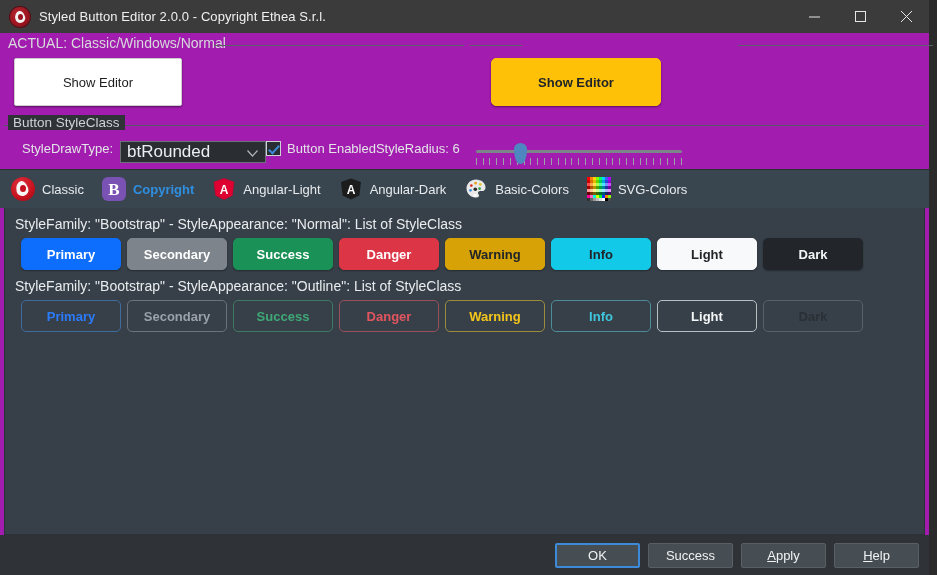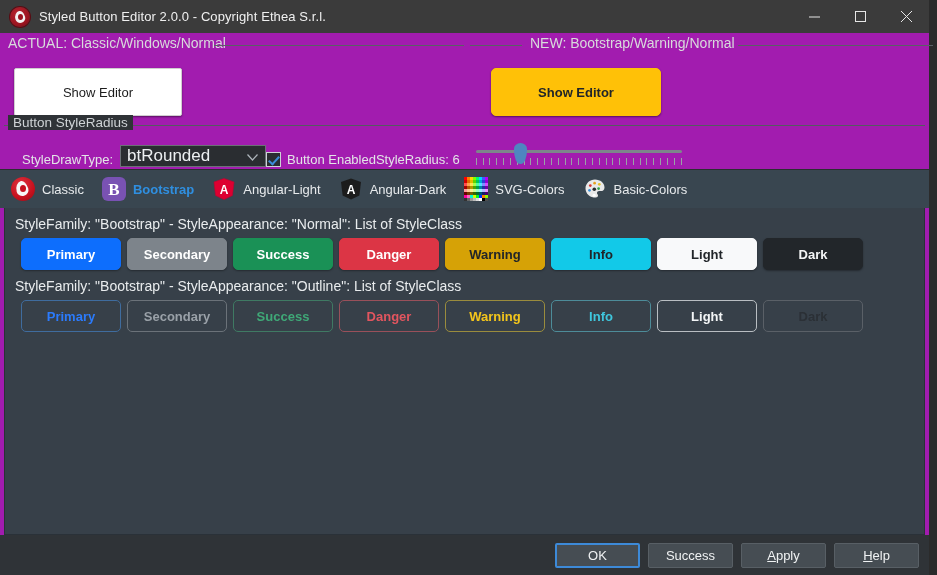--- a/index.html
+++ b/index.html
@@ -34,32 +34,32 @@
 
   
   .preview{position:relative;flex:0 0 84px;}
   .pv-half{position:absolute;top:0;height:84px;}
   .pv-left{left:0;width:468px;}
   .pv-right{left:468px;width:469px;}
   .pv-label{position:absolute;top:2px;font-size:14px;color:#d8dadc;white-space:nowrap;}
   .pv-left .pv-label{left:8px;}
   .pv-right .pv-label{left:62px;}
   .pv-rule{position:absolute;top:12px;height:1px;background:#5a6065;}
-  .btn-show{position:absolute;top:35px;height:48px;display:flex;align-items:center;justify-content:center;
+  .btn-show{position:absolute;top:25px;height:48px;display:flex;align-items:center;justify-content:center;
     font-size:13px;font-weight:bold;box-sizing:border-box;}
   .btn-classic{left:14px;width:168px;background:#ffffff;color:#1c1c1c;border:1px solid #cfcfcf;border-radius:2px;
     box-shadow:0 1px 2px rgba(0,0,0,.45);font-weight:normal;}
   .btn-bootstrap{left:23px;width:170px;background:#ffc107;color:#212529;border:1px solid #ffc107;border-radius:5px;
     box-shadow:0 1px 2px rgba(0,0,0,.45);}
 
   
   .attrs{position:relative;flex:0 0 52px;}
   .attrs .gb-title{left:8px;top:-2px;}
   .attrs .gb-line{left:0;right:0;}
-  .attr-row{position:absolute;top:24px;left:0;right:0;height:26px;display:flex;align-items:flex-end;}
+  .attr-row{position:absolute;top:24px;left:0;right:0;height:26px;display:flex;align-items:flex-start;}
   .lbl{font-size:13px;color:#e3e5e7;white-space:nowrap;}
   .combo{position:relative;width:146px;height:22px;background:#2a2d31;border:1px solid #6b7176;
     display:flex;align-items:center;box-sizing:border-box;}
   .combo-val{font-size:17px;color:#eceff1;padding-left:6px;}
   .combo-arrow{margin-left:auto;margin-right:7px;}
   .chk-box{width:15px;height:15px;border:1px solid #cdd2d6;background:#2a2d31;position:relative;box-sizing:border-box;}
   .chk-box:after{content:"";position:absolute;left:4px;top:1px;width:4px;height:9px;border:solid #3d8ad8;
     border-width:0 2px 2px 0;transform:rotate(42deg);}
   
   .slider{position:relative;width:206px;height:26px;}
@@ -140,30 +140,29 @@
 
     <div class="pv-half pv-left">
       <div class="pv-rule" style="left:6px;width:0px;"></div>
       <div class="pv-label">ACTUAL: Classic/Windows/Normal</div>
       <div class="pv-rule" style="left:214px;width:250px;"></div>
       <div class="btn-show btn-classic">Show Editor</div>
     </div>
 
     <div class="pv-half pv-right">
       <div class="pv-rule" style="left:2px;width:52px;"></div>
-      <div class="pv-label">NEW: Bootstrap/Warning/Normal</div>
       <div class="pv-rule" style="left:270px;width:195px;"></div>
       <div class="btn-show btn-bootstrap">Show Editor</div>
     </div>
 
   </div>
 
   <div class="attrs groupbox">
     <div class="gb-line" style="left:4px;right:4px;top:8px;"></div>
-    <div class="gb-title">Button StyleRadius</div>
+    <div class="gb-title">Button StyleClass</div>
 
     <div class="attr-row">
       <div class="lbl" style="margin-left:22px;">StyleDrawType:</div>
       <div class="combo" style="margin-left:7px;">
         <span class="combo-val">btRounded</span>
         <span class="combo-arrow">
           <svg width="11" height="7" viewBox="0 0 11 7">
               <polyline points="0.5,0.5 5.5,6 10.5,0.5" fill="none" stroke="#aeb5bb" stroke-width="1.2"></polyline>
             </svg>
         </span>
@@ -216,39 +215,54 @@
     </div>
   </div>
 
   <div class="tabbar">
       <div class="tab">
         <span class="ticon ic-classic"></span>
         <span class="tab-label">Classic</span>
       </div>
       <div class="tab">
         <span class="ticon ic-bs">B</span>
-        <span class="tab-label active">Bootstrap</span>
+        <span class="tab-label active">Copyright</span>
       </div>
       <div class="tab">
         <span class="ticon ic-ang">
           <svg width="24" height="24" viewBox="0 0 24 24">
             <polygon points="12,1.5 22,5 20.4,18.5 12,22.5 3.6,18.5 2,5" fill="#dd0031" stroke="#c3002f" stroke-width="0.6"></polygon>
             <text x="12" y="16.5" font-size="12" font-weight="bold" text-anchor="middle" fill="#ffffff" font-family="Liberation Sans, sans-serif">A</text>
           </svg>
         </span>
         <span class="tab-label">Angular-Light</span>
       </div>
       <div class="tab">
         <span class="ticon ic-ang">
           <svg width="24" height="24" viewBox="0 0 24 24">
             <polygon points="12,1.5 22,5 20.4,18.5 12,22.5 3.6,18.5 2,5" fill="#1c1c1c"></polygon>
             <text x="12" y="16.5" font-size="12" font-weight="bold" text-anchor="middle" fill="#ffffff" font-family="Liberation Sans, sans-serif">A</text>
           </svg>
         </span>
         <span class="tab-label">Angular-Dark</span>
+      </div>
+      <div class="tab">
+        <span class="ticon ic-pal">
+          <svg width="24" height="24" viewBox="0 0 24 24">
+            <path d="M12 2.5c5.3 0 9.5 3.6 9.5 7.9 0 2.6-1.9 3.6-3.3 3.6h-2.1c-1.2 0-2.1.9-2.1 2 0 .5.2.9.5 1.3.3.4.5.8.5 1.3 0 1.1-.9 2-2.2 2C6.9 20.6 2.5 16.5 2.5 11.4 2.5 6.4 6.7 2.5 12 2.5z" fill="#e9e9e9"></path>
+            <circle cx="7.3" cy="8.6" r="1.35" fill="#d8342f"></circle>
+            <circle cx="11.6" cy="6.2" r="1.35" fill="#e8a020"></circle>
+            <circle cx="16.3" cy="7.3" r="1.35" fill="#e6c328"></circle>
+            <circle cx="6.5" cy="13.3" r="1.35" fill="#3a8fd6"></circle>
+            <circle cx="15.6" cy="11.6" r="1.35" fill="#2e9e4a"></circle>
+            <circle cx="11.1" cy="18.3" r="1.55" fill="#ffffff"></circle>
+            <circle cx="11.3" cy="12.3" r="1.8" fill="#2b2b2b"></circle>
+          </svg>
+        </span>
+        <span class="tab-label">Basic-Colors</span>
       </div>
       <div class="tab">
         <span class="ticon ic-grid">
           <i style="background: rgb(255, 0, 0);"></i>
           <i style="background: rgb(255, 127, 0);"></i>
           <i style="background: rgb(255, 212, 0);"></i>
           <i style="background: rgb(124, 255, 0);"></i>
           <i style="background: rgb(0, 255, 106);"></i>
           <i style="background: rgb(0, 212, 255);"></i>
           <i style="background: rgb(60, 92, 255);"></i>
@@ -305,35 +319,20 @@
           <i style="background: rgb(102, 102, 102);"></i>
           <i style="background: rgb(153, 153, 153);"></i>
           <i style="background: rgb(187, 187, 187);"></i>
           <i style="background: rgb(221, 221, 221);"></i>
           <i style="background: rgb(255, 255, 255);"></i>
           <i style="background: rgb(0, 0, 0);"></i>
           <i style="background: rgb(77, 77, 77);"></i>
         </span>
         <span class="tab-label">SVG-Colors</span>
       </div>
-      <div class="tab">
-        <span class="ticon ic-pal">
-          <svg width="24" height="24" viewBox="0 0 24 24">
-            <path d="M12 2.5c5.3 0 9.5 3.6 9.5 7.9 0 2.6-1.9 3.6-3.3 3.6h-2.1c-1.2 0-2.1.9-2.1 2 0 .5.2.9.5 1.3.3.4.5.8.5 1.3 0 1.1-.9 2-2.2 2C6.9 20.6 2.5 16.5 2.5 11.4 2.5 6.4 6.7 2.5 12 2.5z" fill="#e9e9e9"></path>
-            <circle cx="7.3" cy="8.6" r="1.35" fill="#d8342f"></circle>
-            <circle cx="11.6" cy="6.2" r="1.35" fill="#e8a020"></circle>
-            <circle cx="16.3" cy="7.3" r="1.35" fill="#e6c328"></circle>
-            <circle cx="6.5" cy="13.3" r="1.35" fill="#3a8fd6"></circle>
-            <circle cx="15.6" cy="11.6" r="1.35" fill="#2e9e4a"></circle>
-            <circle cx="11.1" cy="18.3" r="1.55" fill="#ffffff"></circle>
-            <circle cx="11.3" cy="12.3" r="1.8" fill="#2b2b2b"></circle>
-          </svg>
-        </span>
-        <span class="tab-label">Basic-Colors</span>
-      </div>
     </div>
 
   <div class="content">
       <div class="sec-title">StyleFamily: "Bootstrap" - StyleAppearance: "Normal": List of StyleClass</div>
       <div class="btnrow">
         <div class="sbtn" style="background: rgb(13, 110, 253); color: rgb(255, 255, 255); border-color: rgb(13, 110, 253); box-shadow: rgba(0, 0, 0, 0.35) 0px 1px 2px;">Primary</div>
         <div class="sbtn" style="background: rgb(125, 132, 139); color: rgb(255, 255, 255); border-color: rgb(125, 132, 139); box-shadow: rgba(0, 0, 0, 0.35) 0px 1px 2px;">Secondary</div>
         <div class="sbtn" style="background: rgb(26, 145, 86); color: rgb(255, 255, 255); border-color: rgb(26, 145, 86); box-shadow: rgba(0, 0, 0, 0.35) 0px 1px 2px;">Success</div>
         <div class="sbtn" style="background: rgb(220, 53, 69); color: rgb(255, 255, 255); border-color: rgb(220, 53, 69); box-shadow: rgba(0, 0, 0, 0.35) 0px 1px 2px;">Danger</div>
         <div class="sbtn" style="background: rgb(214, 162, 6); color: rgb(33, 37, 41); border-color: rgb(214, 162, 6); box-shadow: rgba(0, 0, 0, 0.35) 0px 1px 2px;">Warning</div>

